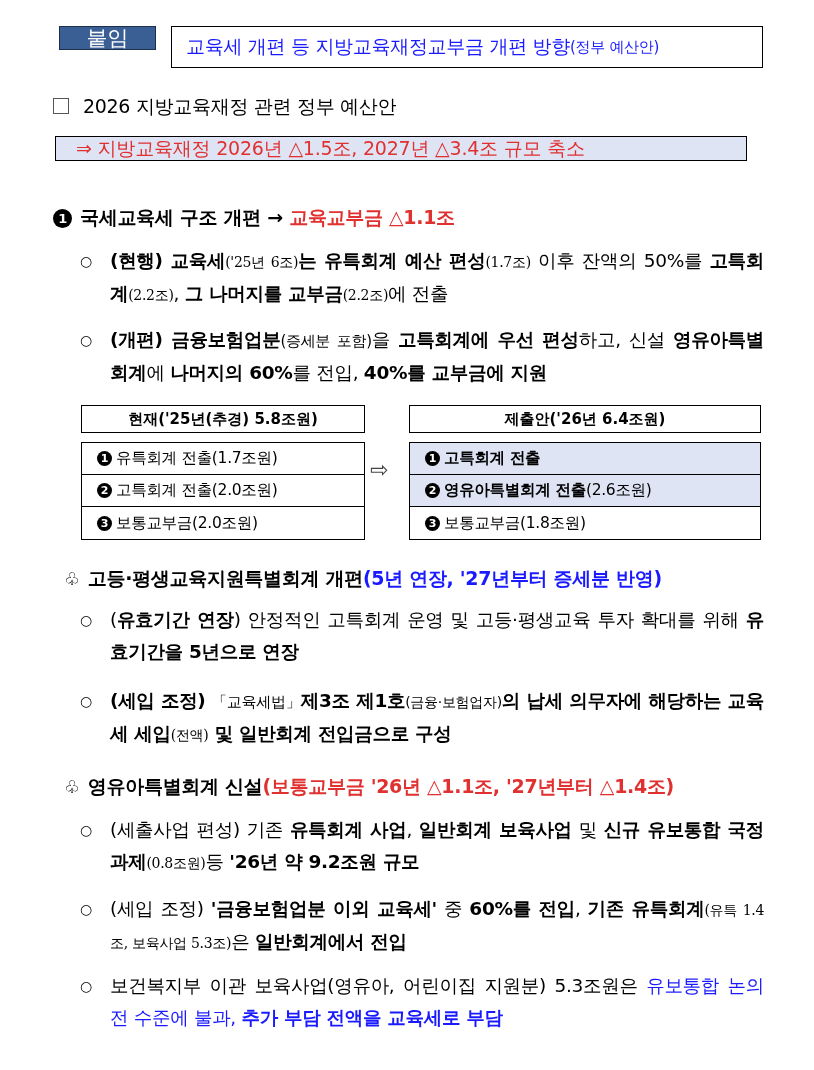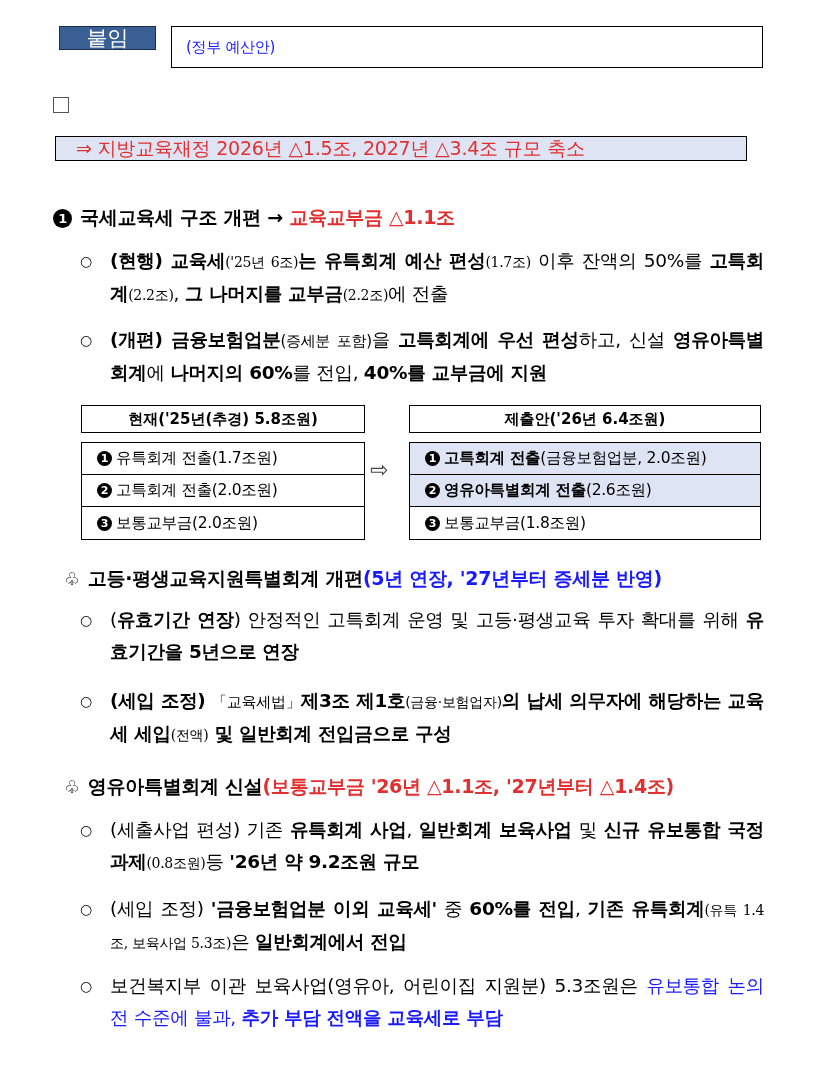--- a/index.html
+++ b/index.html
@@ -44,25 +44,26 @@
   .h2 { left:64px; font-size:19px; font-weight:bold; white-space:nowrap; letter-spacing:-0.3px; }
   .club { font-weight:normal; font-size:18px; margin-right:8px; }
 </style>
 </head>
 <body>
 
 <div class="abs badge">
   <span>붙임</span>
 </div>
 <div class="abs titlebox">
+  <span>교육세 개편 등 지방교육재정교부금 개편 방향</span>
     <span class="small">(정부 예산안)</span>
 </div>
 
 <div class="abs sec-line">
-  <span class="sq"></span>
+  <span class="sq"></span><span>2026 지방교육재정 관련 정부 예산안</span>
 </div>
 
 <div class="abs summary">
   <span>⇒ 지방교육재정 2026년 △1.5조, 2027년 △3.4조 규모 축소</span>
 </div>
 
 <div class="abs h1">
   <span class="num-circle">1</span><span>국세교육세 구조 개편 →</span> <span class="red">교육교부금 △1.1조</span>
 </div>
 
@@ -100,21 +101,20 @@
 
 <div class="abs arrow">⇨</div>
 
 <div class="abs tbl-head" style="left:409px; top:405px; width:352px;">
   <span>제출안('26년 6.4조원)</span>
 </div>
 <div class="abs tbl-body" style="left:409px; top:442px; width:352px;">
   <div class="tbl-row hl">
       <span class="tnum">1</span>
       <span class="b">고특회계 전출</span>
-      <span>(금융보험업분, 2.0조원)</span>
     </div>
   <div class="tbl-row hl">
       <span class="tnum">2</span>
       <span class="b">영유아특별회계 전출</span>
       <span>(2.6조원)</span>
     </div>
   <div class="tbl-row">
       <span class="tnum">3</span>
       <span class="b"></span>
       <span>보통교부금(1.8조원)</span>

